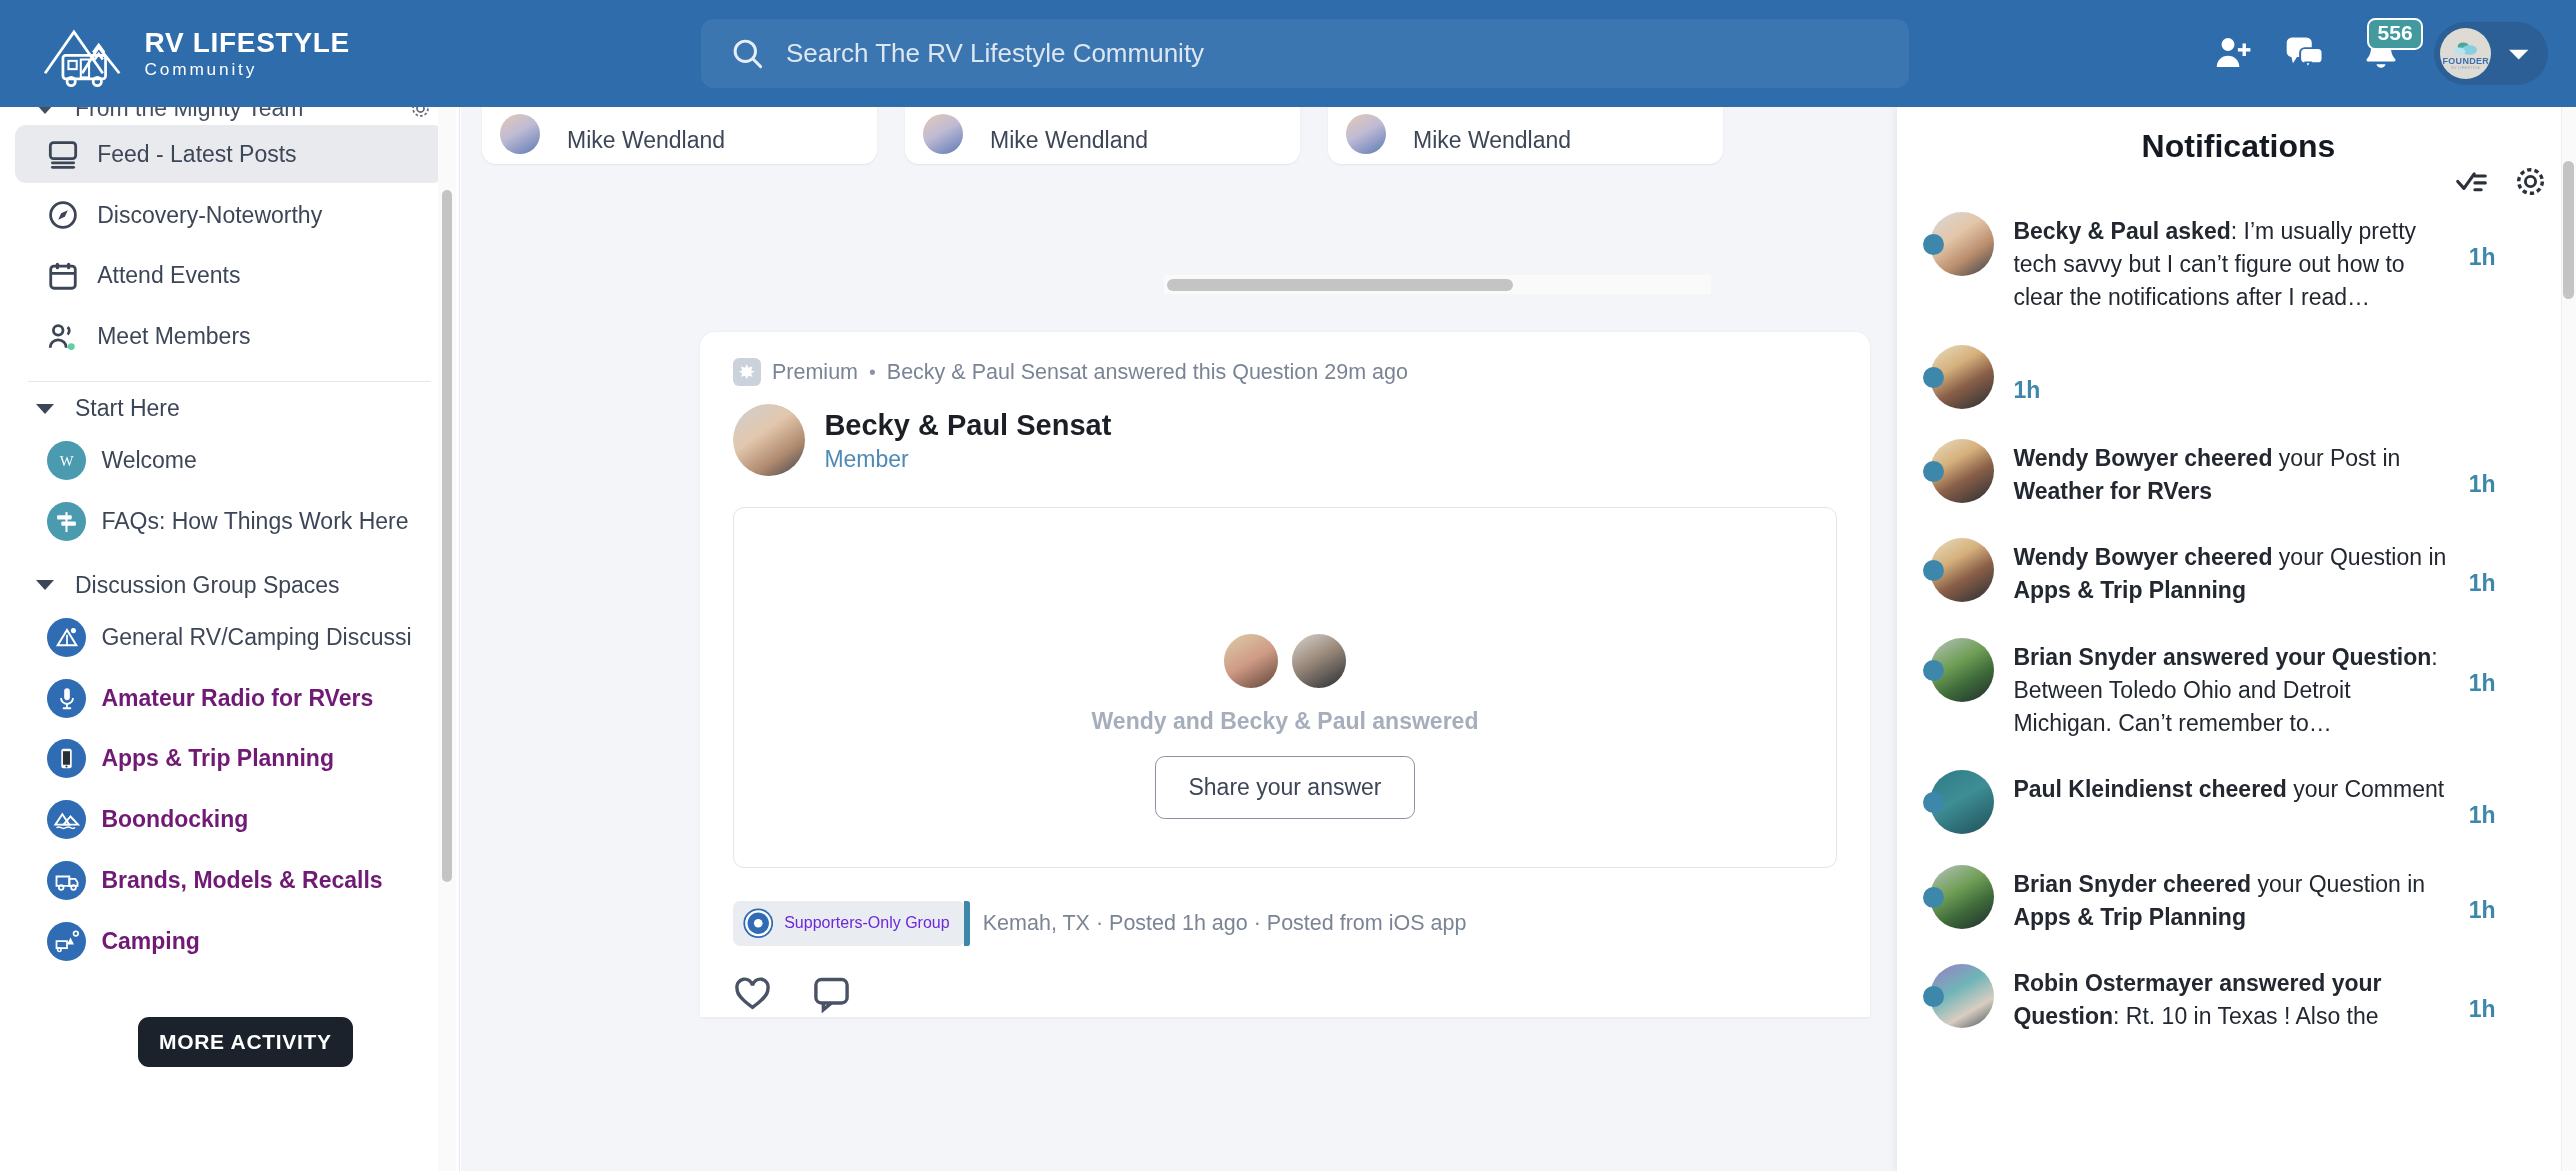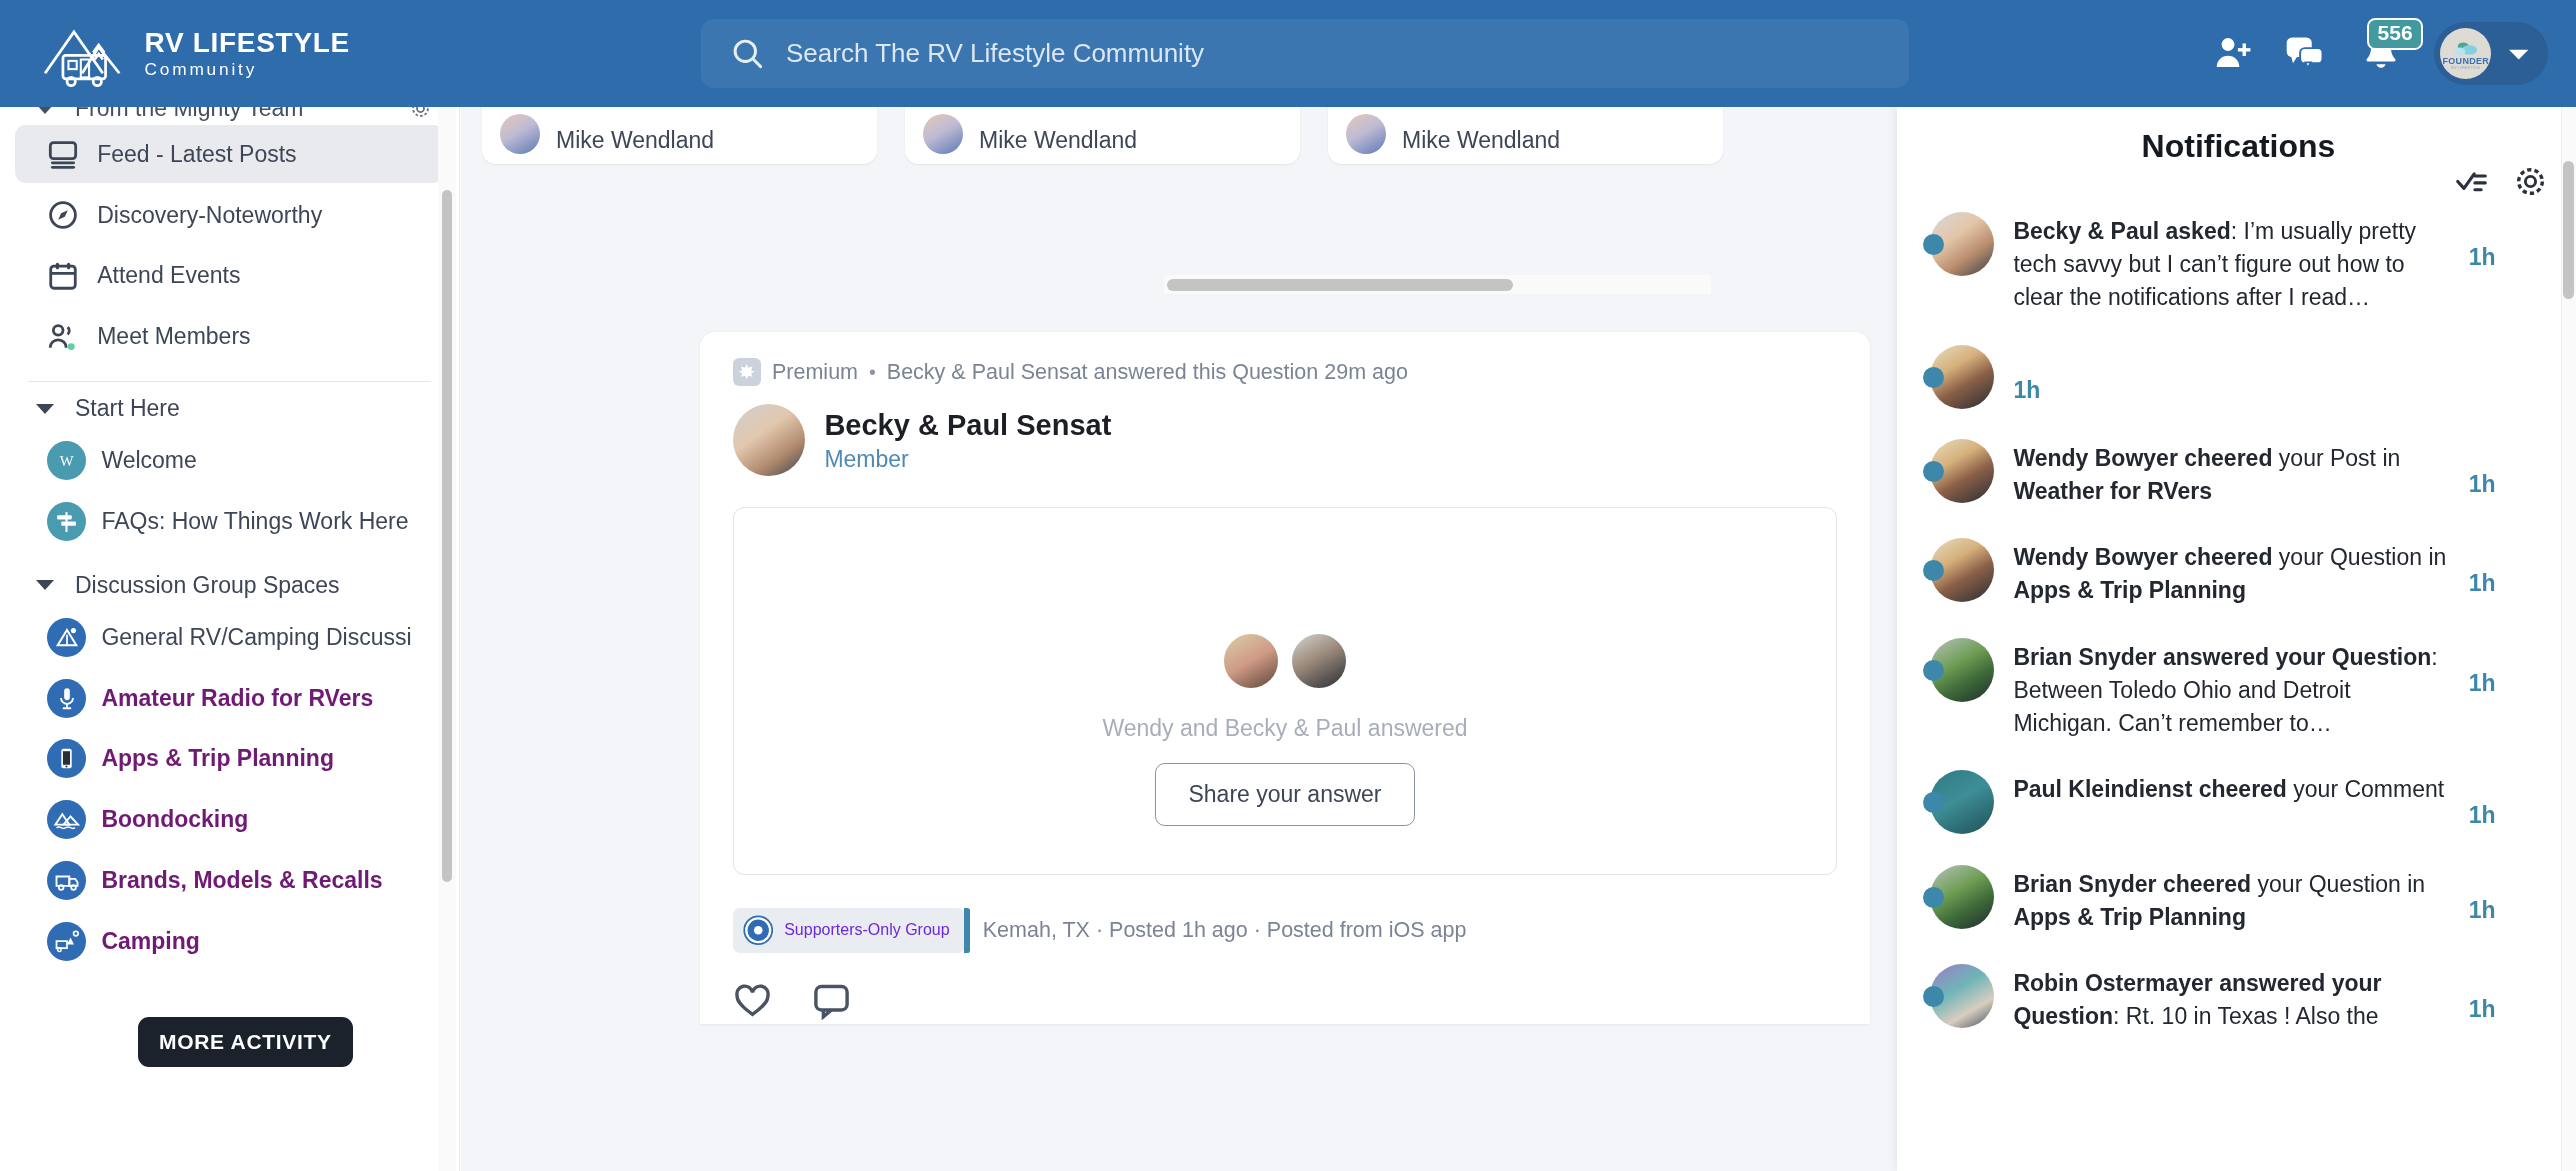--- a/index.html
+++ b/index.html
@@ -137,21 +137,21 @@
     background: #f3f5f9; overflow: hidden;
   }
   .strip-cards {
     position: absolute; top: -26px; left: 21px;
     display: flex; gap: 28px;
   }
   .mini-card {
     width: 395px; height: 83px;
     background: #fff; border-radius: 14px;
     display: flex; align-items: flex-end;
-    padding: 0 0 9.7px 18px; gap: 16px;
+    padding: 0 0 9.7px 18px; gap: 27px;
     box-shadow: 0 0.7px 2.1px rgba(0,0,0,.07);
   }
   .mini-av { width: 40px; height: 40px; border-radius: 50%; background: linear-gradient(150deg,#e3c9b6 0%,#c0bbd4 45%,#5b79b4 100%); flex: 0 0 auto; }
   .mini-name { font-size: 23px; color: #3d4657; }
 
   .hscroll-track {
     position: absolute; top: 168px; left: 703px;
     width: 547px; height: 19.4px; background: #fafafa;
   }
   .hscroll-thumb {
@@ -191,21 +191,21 @@
     text-align: center;
   }
   .qtext {
     font-size: 35px; font-weight: bold; color: #151a22;
     line-height: 1.38; max-width: 956px; margin: 0 auto;
   }
   .q-avs { display: flex; justify-content: center; gap: 9.7px; margin-top: 60px; }
   .q-av { width: 58px; height: 58px; border-radius: 50%; border: 2.8px solid #fff; }
   .q-av.a1 { background: linear-gradient(150deg,#dccfa8 0%,#cf9a86 50%,#5c4336 100%); }
   .q-av.a2 { background: linear-gradient(150deg,#d8d5d0 0%,#9b8a7b 45%,#262b33 100%); }
-  .q-answered { font-size: 23px; color: #a7aebb; margin-top: 25px; }
+  .q-answered { font-size: 23px; color: #a7aebb; margin-top: 18px; font-weight: bold; }
   .share-btn {
     display: inline-block; margin-top: 21px;
     border: 0.7px solid #8a93a3; border-radius: 9.7px;
     padding: 17.3px 32px; font-size: 23px; color: #3d4657;
     background: #fff; cursor: pointer;
     font-family: "Liberation Sans", sans-serif;
   }
 
   .post-footer { display: flex; align-items: center; gap: 18px; margin-top: 33px; }
   .group-chip {

